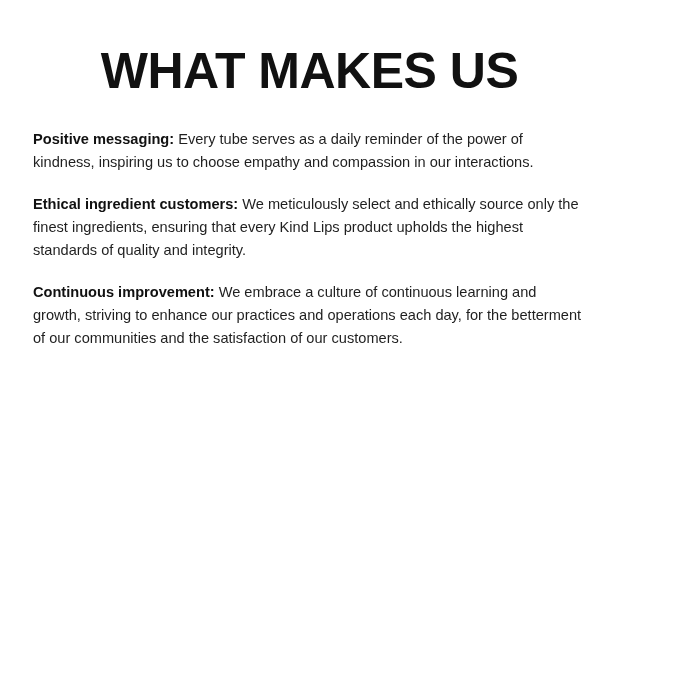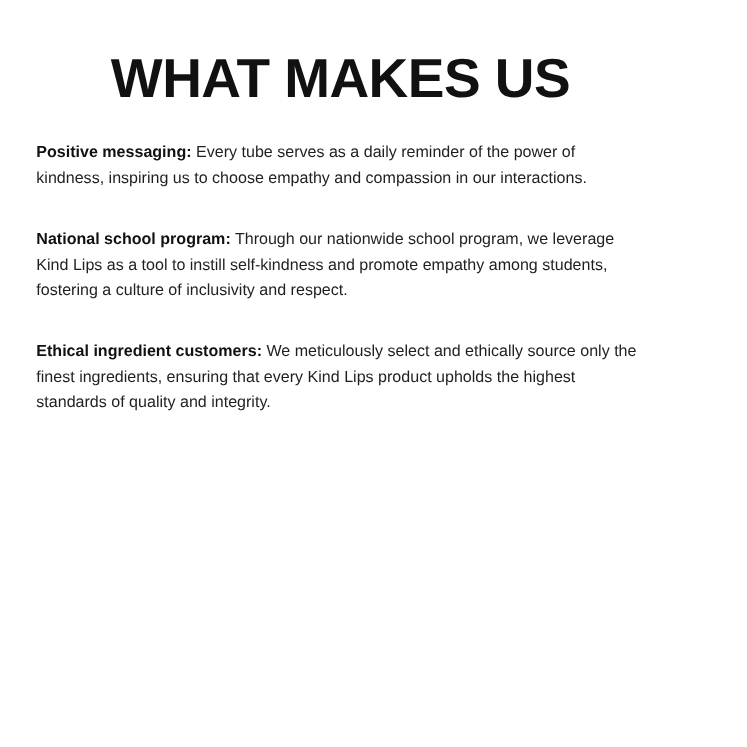--- a/index.html
+++ b/index.html
@@ -31,21 +31,21 @@
     color: #111111;
     margin: 0 0 30px 0;
     padding: 0 6px;
   }
   .title .line {
     display: block;
   }
   .body {
     display: flex;
     flex-direction: column;
-    gap: 33px;
+    gap: 19px;
     padding: 0 1px;
   }
   .para {
     font-size: 14.6px;
     line-height: 1.58;
     color: #1f1f1f;
     margin: 0;
     text-align: left;
   }
   .para .lead {
@@ -62,23 +62,23 @@
     <span class="line">WHAT MAKES US</span>
   </h1>
 
   <div class="body">
 
     <p class="para">
       <span class="lead">Positive messaging:</span><span> Every tube serves as a daily reminder of the power of kindness, inspiring us to choose empathy and compassion in our interactions.</span>
     </p>
 
 
-    <p class="para">
-      <span class="lead">National school program:</span><span> Through our nationwide school program, we leverage Kind Lips as a tool to instill self-kindness and promote empathy among students, fostering a culture of inclusivity and respect.</span>
-    </p>
 
     <p class="para">
       <span class="lead">Ethical ingredient customers:</span><span> We meticulously select and ethically source only the finest ingredients, ensuring that every Kind Lips product upholds the highest standards of quality and integrity.</span>
     </p>
 
+    <p class="para">
+      <span class="lead">Continuous improvement:</span><span> We embrace a culture of continuous learning and growth, striving to enhance our practices and operations each day, for the betterment of our communities and the satisfaction of our customers.</span>
+    </p>
 
   </div>
 </div>
 
 </body></html>

